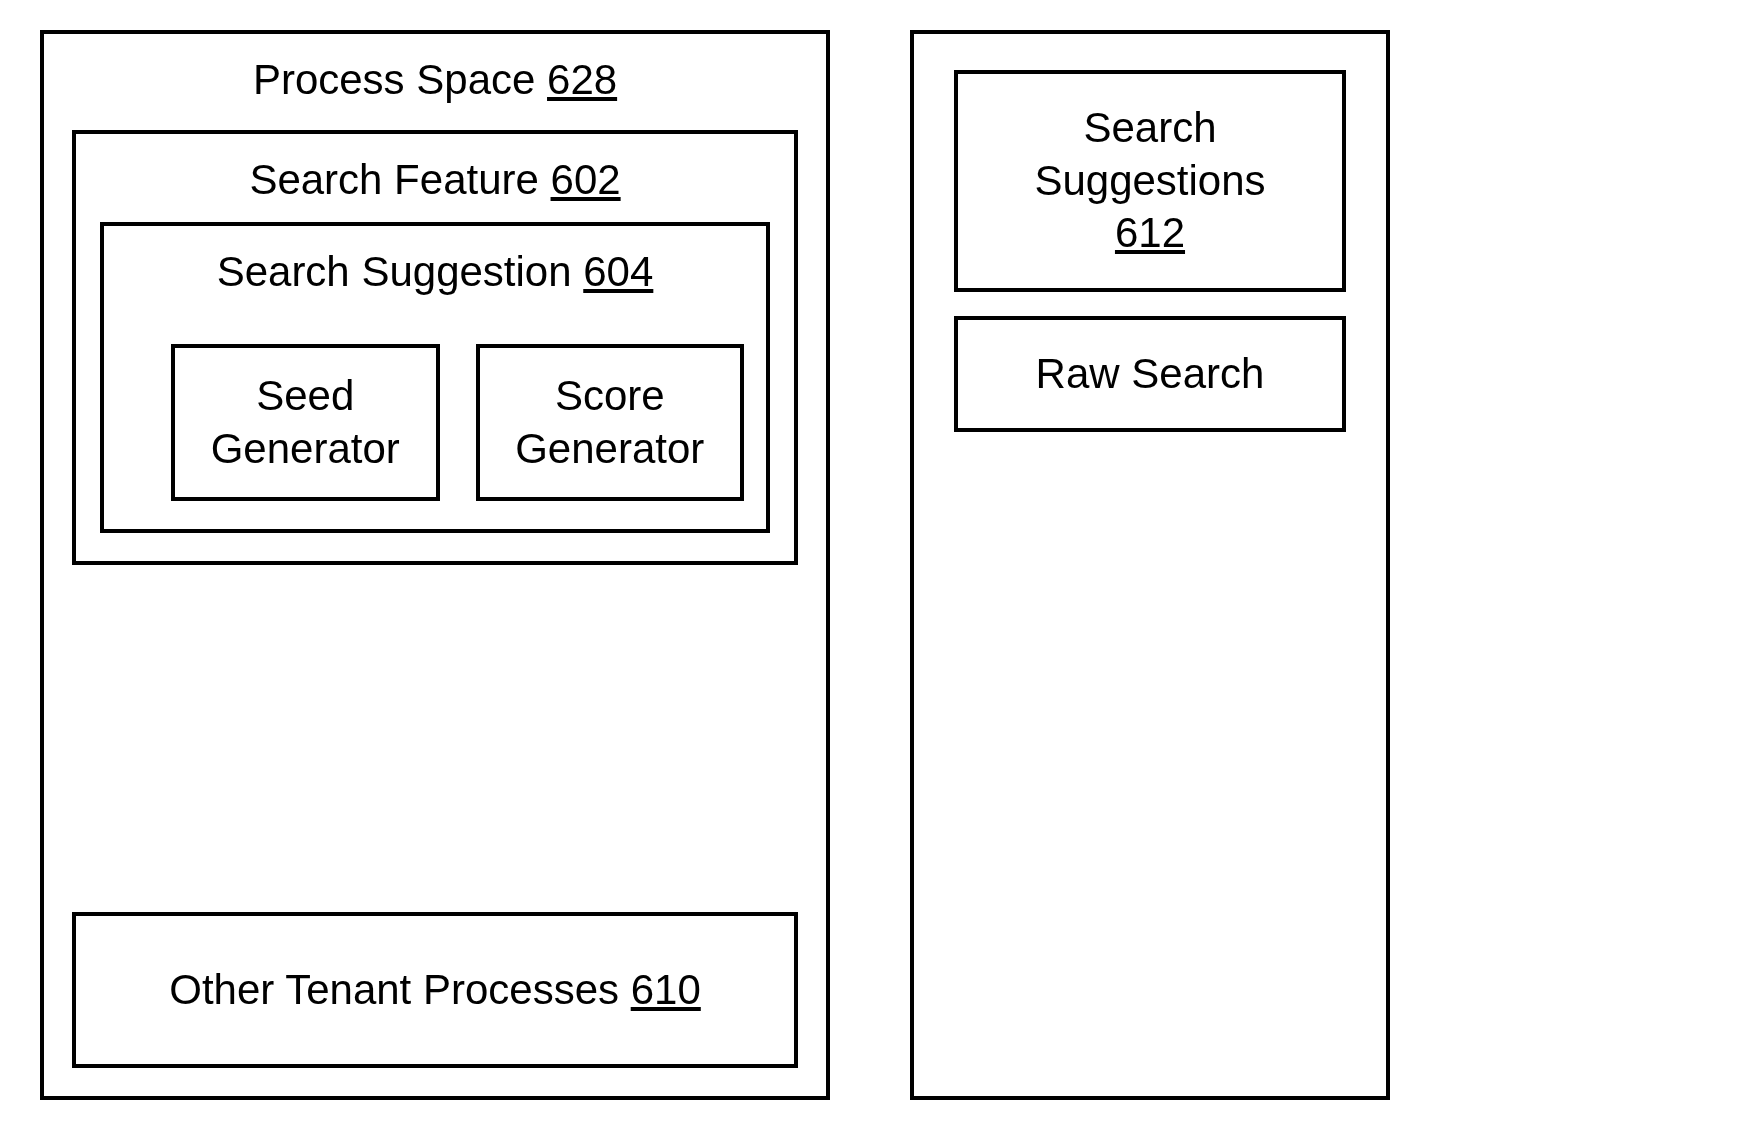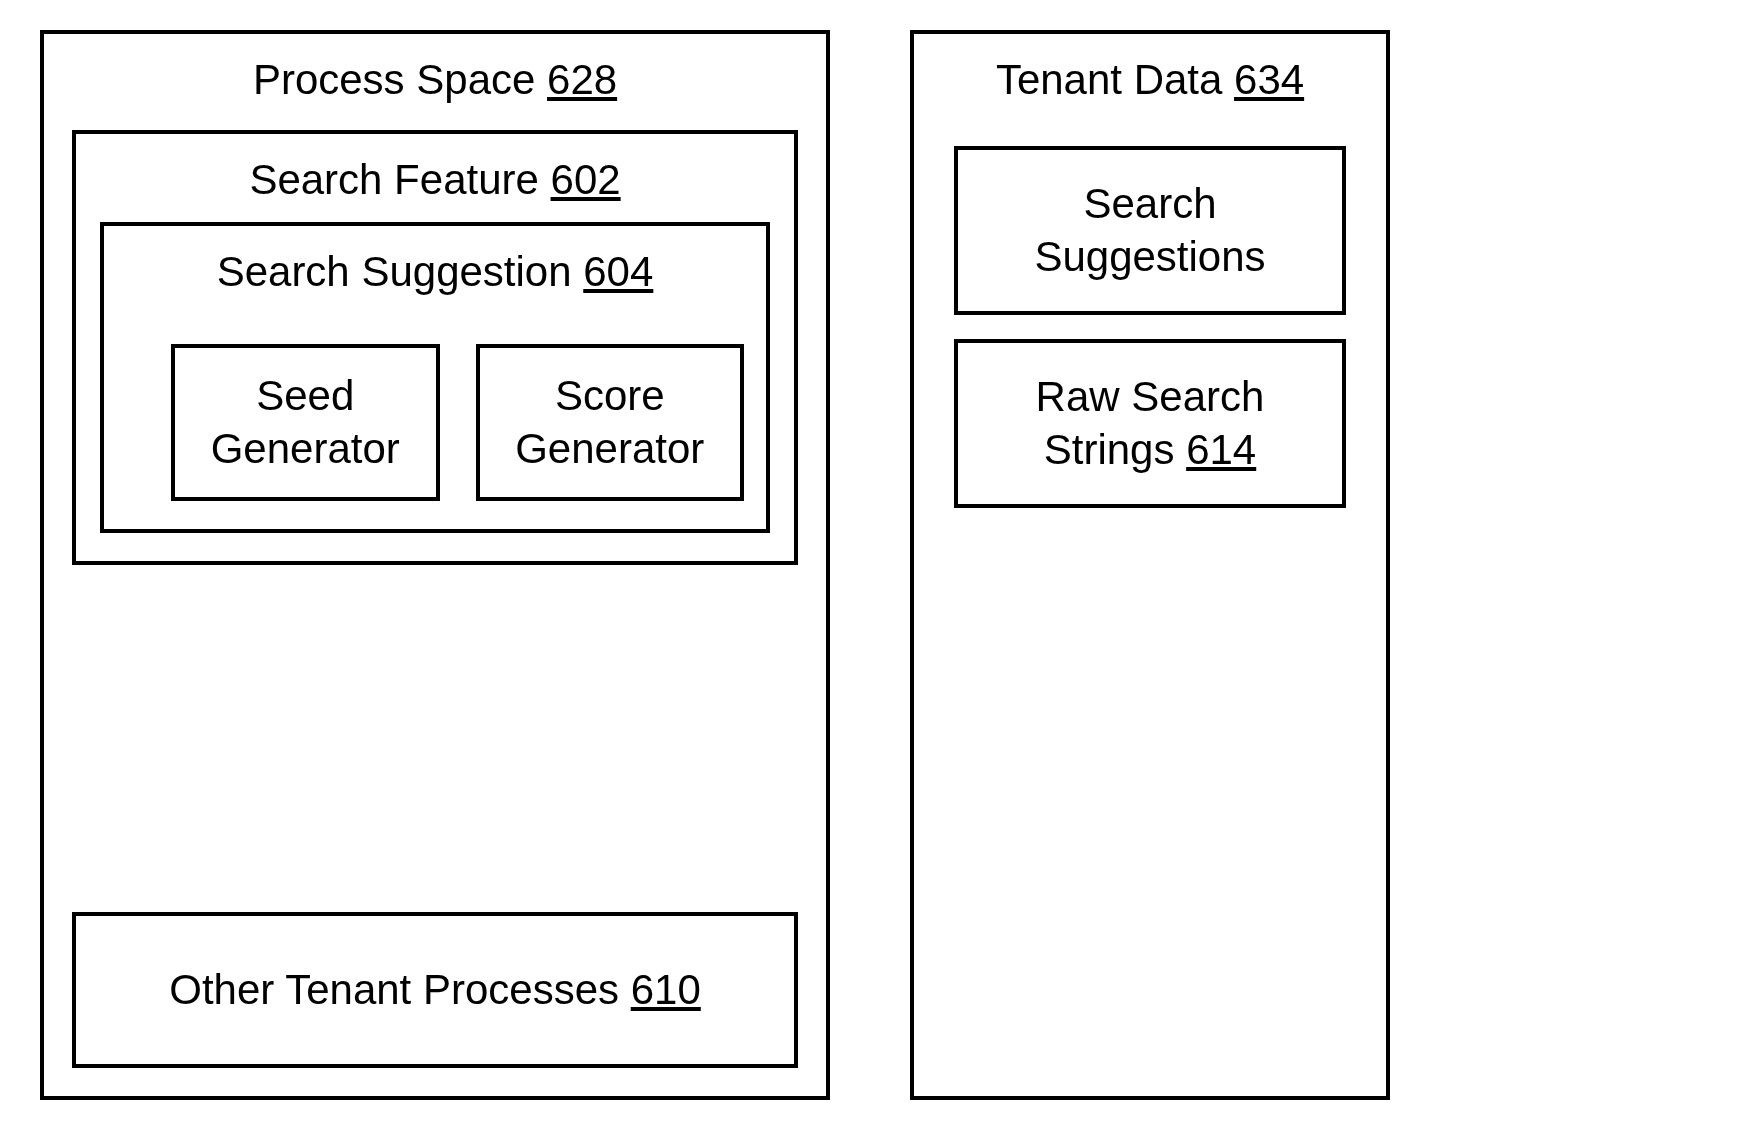--- a/index.html
+++ b/index.html
@@ -131,35 +131,26 @@
     <div class="spacer"></div>
 
     <div class="box other-tenant-processes">
       <span>Other Tenant Processes</span>
       <span> </span>
       <span class="ref">610</span>
     </div>
   </div>
 
   <div class="box tenant-data">
-    <div class="title">
-      <span>Tenant Data</span>
-      <span> </span>
-      <span class="ref">634</span>
-    </div>
 
     <div class="box data-box">
       <div>Search</div>
       <div>Suggestions</div>
+      <div class="ref">612</div>
     </div>
 
     <div class="box data-box">
       <div>Raw Search</div>
-      <div>
-        <span>Strings</span>
-        <span> </span>
-        <span class="ref">614</span>
-      </div>
     </div>
 
   </div>
 
 </div>
 
 </body></html>

